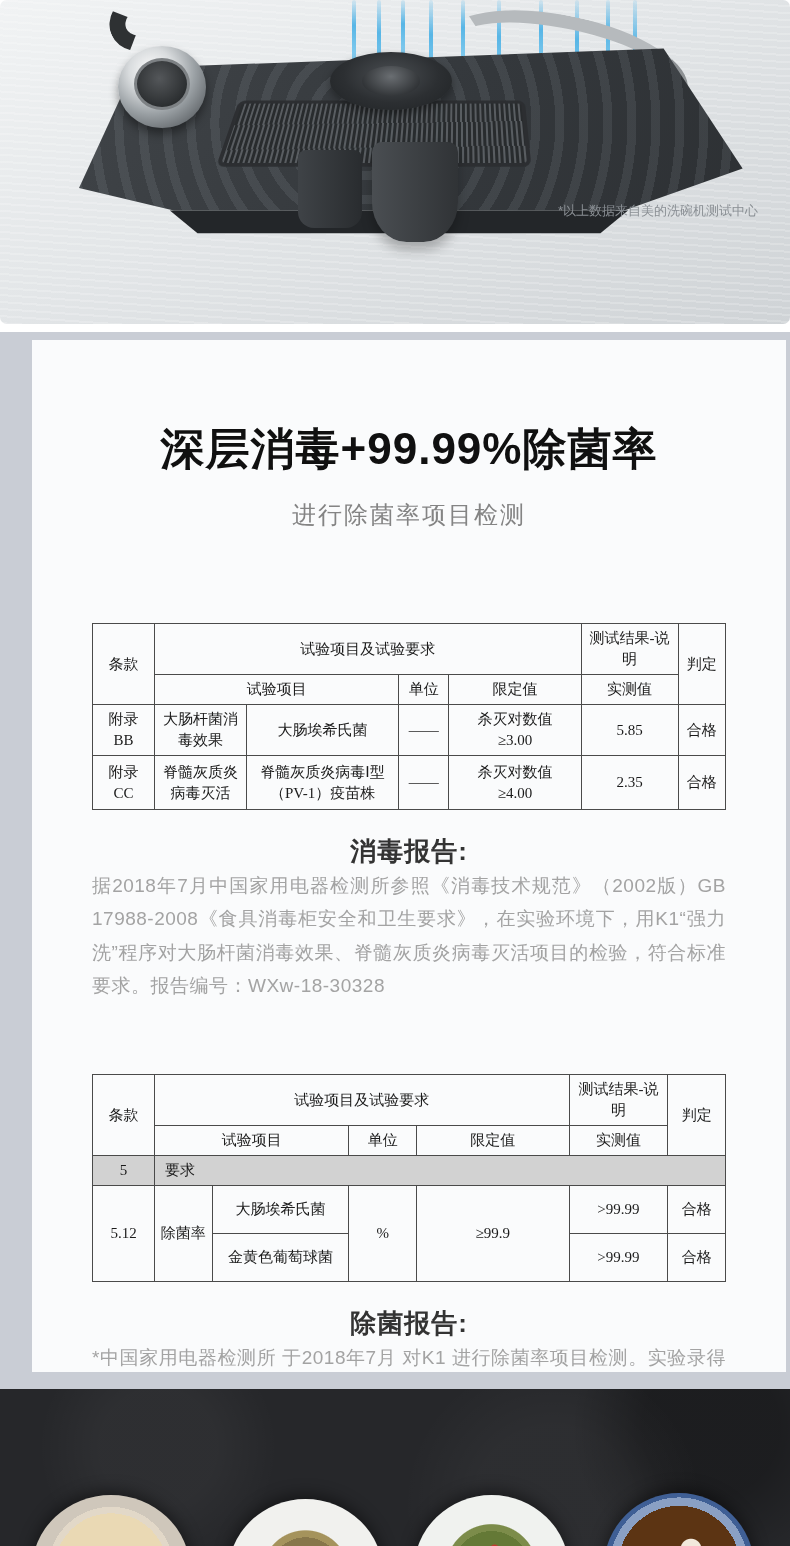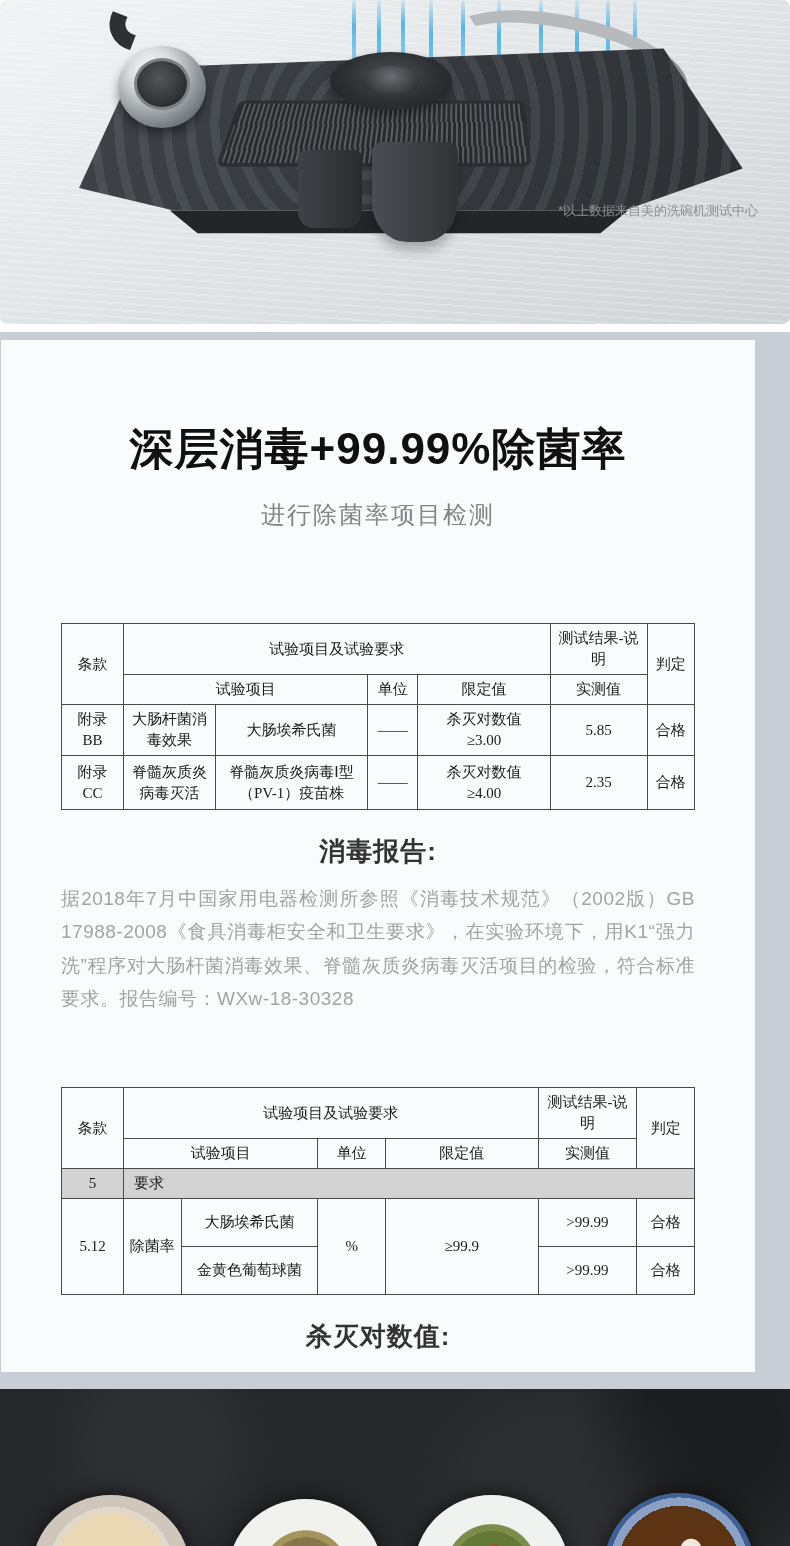--- a/index.html
+++ b/index.html
@@ -50,40 +50,40 @@
   .jet { position:absolute; top:0; width:4px; border-radius:2px;
     background:linear-gradient(180deg, rgba(140,205,240,.25) 0%, #58b6e6 35%, #9ad6f2 100%); }
   .jet:nth-of-type(1){left:352px;height:72px;} .jet:nth-of-type(2){left:377px;height:94px;}
   .jet:nth-of-type(3){left:401px;height:68px;} .jet:nth-of-type(4){left:429px;height:99px;}
   .jet:nth-of-type(5){left:461px;height:78px;} .jet:nth-of-type(6){left:497px;height:104px;}
   .jet:nth-of-type(7){left:539px;height:84px;} .jet:nth-of-type(8){left:575px;height:112px;}
   .jet:nth-of-type(9){left:606px;height:90px;} .jet:nth-of-type(10){left:633px;height:124px;}
   .disclaimer { position:absolute; right:32px; top:202px; font-size:13px; color:#8a8f94; }
 
   
-  .band { width:790px; background:#c9cdd5; padding:8px 1px 17px; margin-top:8px; }
+  .band { width:790px; background:#c9cdd5; padding:8px 32px 17px; margin-top:8px; }
   .card { background:#fafbfc; width:754px; height:1032px; padding:0 60px; overflow:hidden; }
   .title { margin-top:80px; text-align:center; font-size:44px; font-weight:bold; color:#101010; letter-spacing:1px; }
   .subtitle { margin-top:20px; text-align:center; font-size:24px; color:#848484; letter-spacing:2px; }
 
   table { border-collapse:collapse; width:100%; table-layout:fixed; }
   .tbl1 { margin-top:92px; }
   .tbl2 { margin-top:72px; }
   td { border:1px solid #4a4a4a; text-align:center; vertical-align:middle;
        font-family:"Liberation Serif", serif; font-size:15px; color:#1b1b1b;
        padding:4px 3px; white-space:pre-line; line-height:1.4; }
   .hrow1 td { height:32px; }
   .hrow2 td { height:28px;text-align:center; }
   .brow td { height:48px; }
   .brow-tall td { height:54px; }
   .req-row td { background:#d2d2d2; height:28px; }
   .req-label { text-align:left; padding-left:10px !important; }
 
   .sec-head { margin-top:24px; font-size:26px; font-weight:bold; color:#333333; letter-spacing:1px;text-align:center; }
-  .sec-body { margin-top:13px; font-size:19px; color:#a3a3a3; line-height:1.75; letter-spacing:0.5px; text-align:justify; }
+  .sec-body { font-size:19px; color:#a3a3a3; line-height:1.75; letter-spacing:0.5px; text-align:justify; }
 
   
   .food { position:relative; width:790px; height:194px; overflow:hidden;
     background:
       radial-gradient(circle at 20% 30%, rgba(255,255,255,.035) 0 60px, rgba(0,0,0,0) 120px),
       radial-gradient(circle at 70% 60%, rgba(255,255,255,.03) 0 80px, rgba(0,0,0,0) 150px),
       radial-gradient(circle at 90% 20%, rgba(0,0,0,.25) 0 70px, rgba(0,0,0,0) 140px),
       #26272a; }
   .dish { position:absolute; border-radius:50%; box-shadow:0 -4px 16px rgba(0,0,0,.45); }
   .dish1 { left:32px; bottom:-62px; width:158px; height:150px;
@@ -239,21 +239,21 @@
           <td>合格</td>
         </tr>
         <tr class="brow">
           <td>金黄色葡萄球菌</td>
           <td>&gt;99.99</td>
           <td>合格</td>
         </tr>
       </tbody>
         </table>
 
-      <div class="sec-head">杀灭对数值:</div>
+      <div class="sec-head">除菌报告:</div>
       <div class="sec-body">*中国家用电器检测所 于2018年7月 对K1 进行除菌率项目检测。实验录得数据：大肠埃希氏菌、金黄色葡萄球菌等除菌率达99.99%。实验环境：洗碗机负载8套餐具，其中染菌餐具4套。用强力洗程序清洗后对餐具细菌残留进行测试。报告编号：WXw-18-30329</div>
 
     </div>
   </div>
 
   <div class="food">
     <div class="dish dish1"></div>
     <div class="dish dish2"></div>
     <div class="dish dish3"></div>
     <div class="dish dish4"></div>

